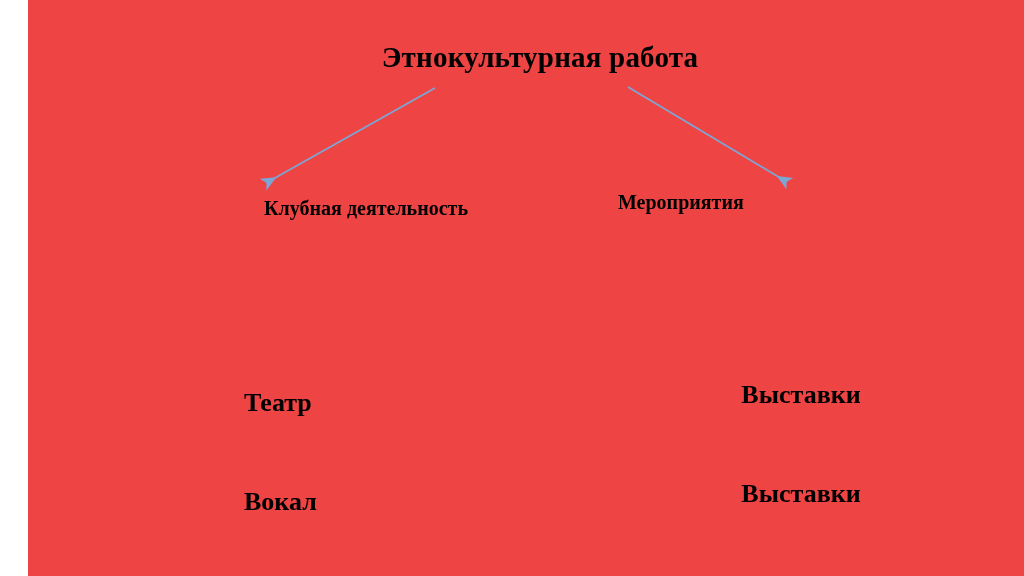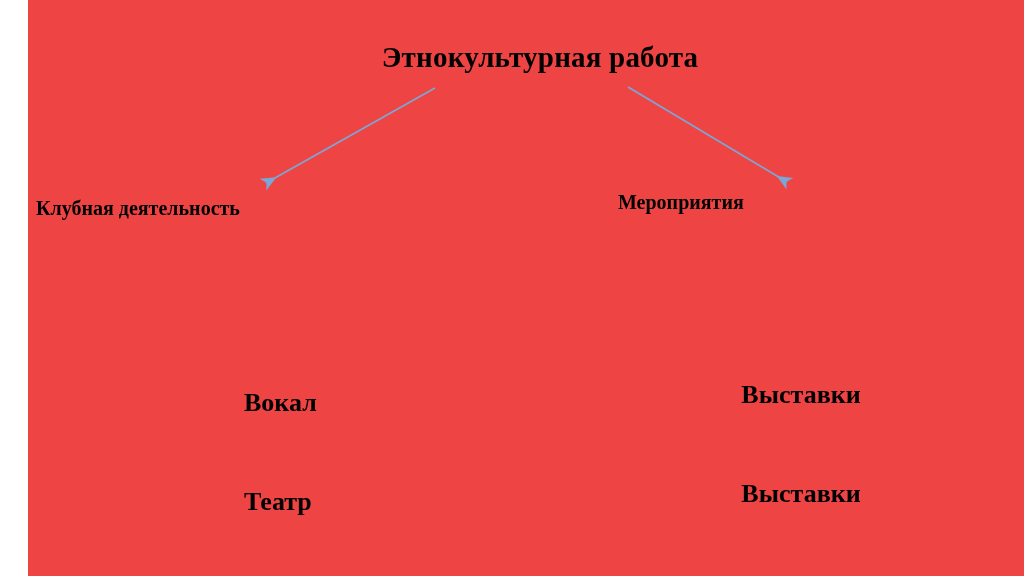--- a/index.html
+++ b/index.html
@@ -38,24 +38,24 @@
   }
   .title-node {
     left: 0;
     top: 40px;
     width: 1024px;
     text-align: center;
     font-size: 29px;
     letter-spacing: 0.2px;
   }
   .branch-left {
-    left: 8px;
+    left: 0;
     top: 197px;
     width: 440px;
-    text-align: left;
+    text-align: right;
     font-size: 20px;
   }
   .branch-right {
     left: 590px;
     top: 191px;
     width: 350px;
     font-size: 20px;
   }
   .list-left {
     left: 216px;
@@ -96,22 +96,22 @@
     <line x1="600" y1="87" x2="759" y2="182" stroke="#7BA7D7" stroke-width="1.7" marker-end="url(#arrowhead-right)"></line>
   </svg>
 
   <div class="node title-node">Этнокультурная работа</div>
 
   <div class="node branch-left">Клубная деятельность</div>
 
   <div class="node branch-right">Мероприятия</div>
 
   <div class="node list-left">
+    <span class="item">Театр</span>
     <span class="item">Вокал</span>
-    <span class="item">Театр</span>
     
   </div>
 
   <div class="node list-right">
     <span class="item">Выставки</span>
     <span class="item">Выставки</span>
     
     
     
   </div>

